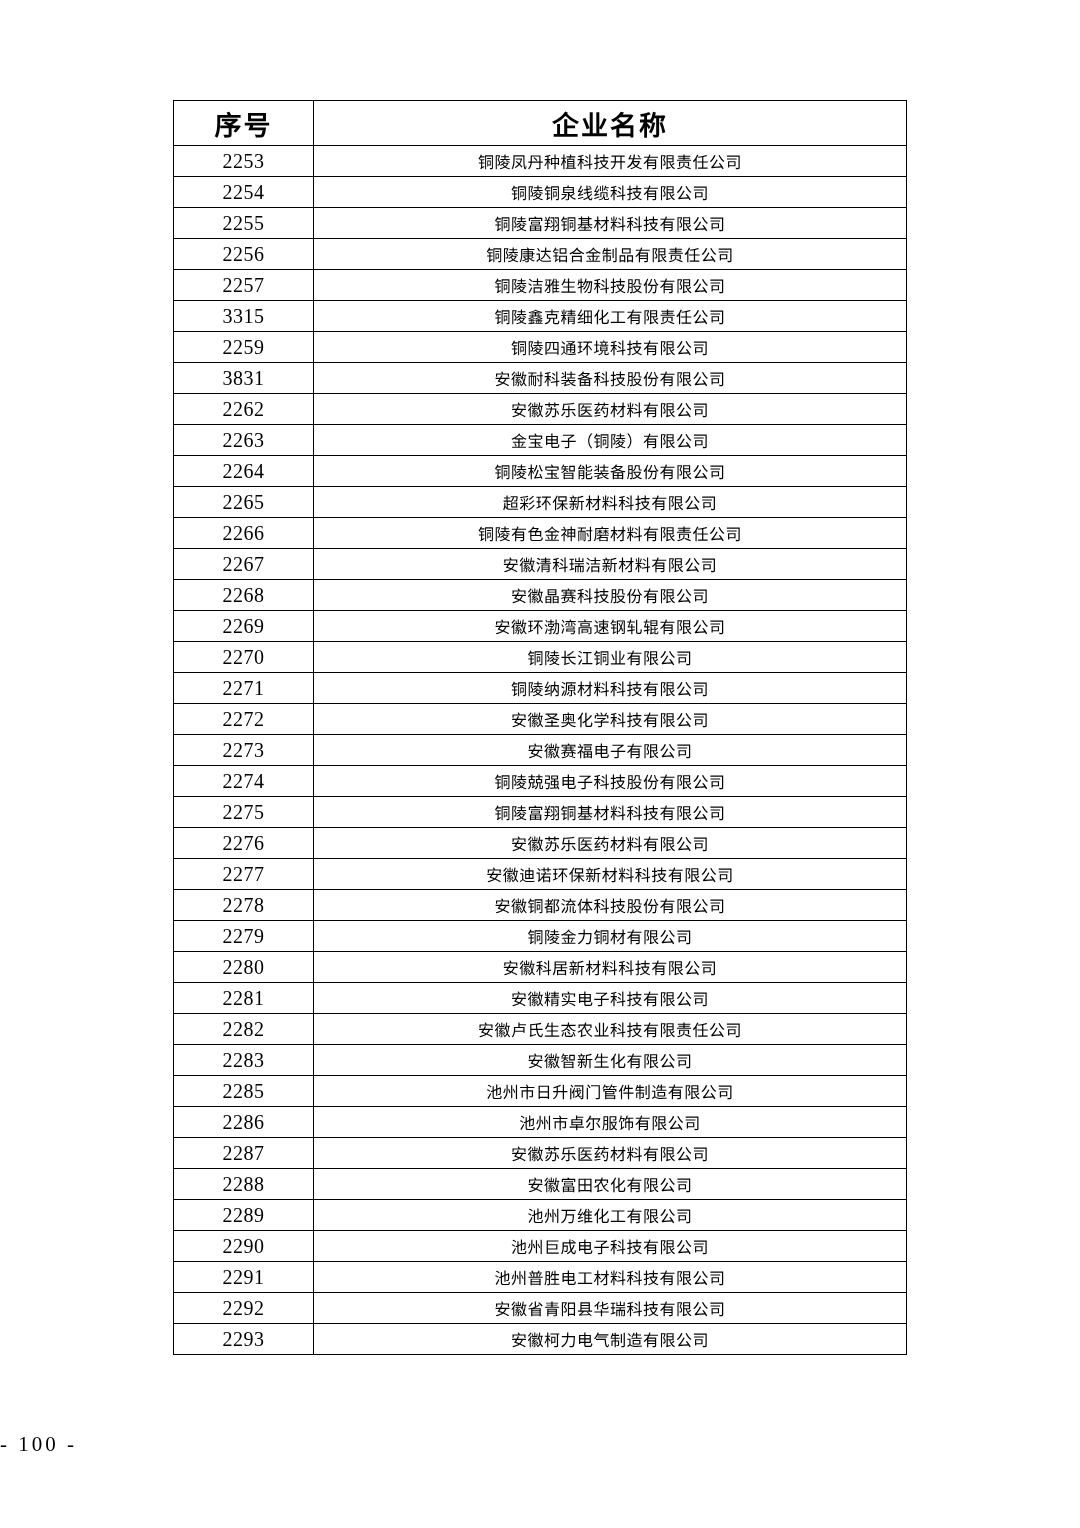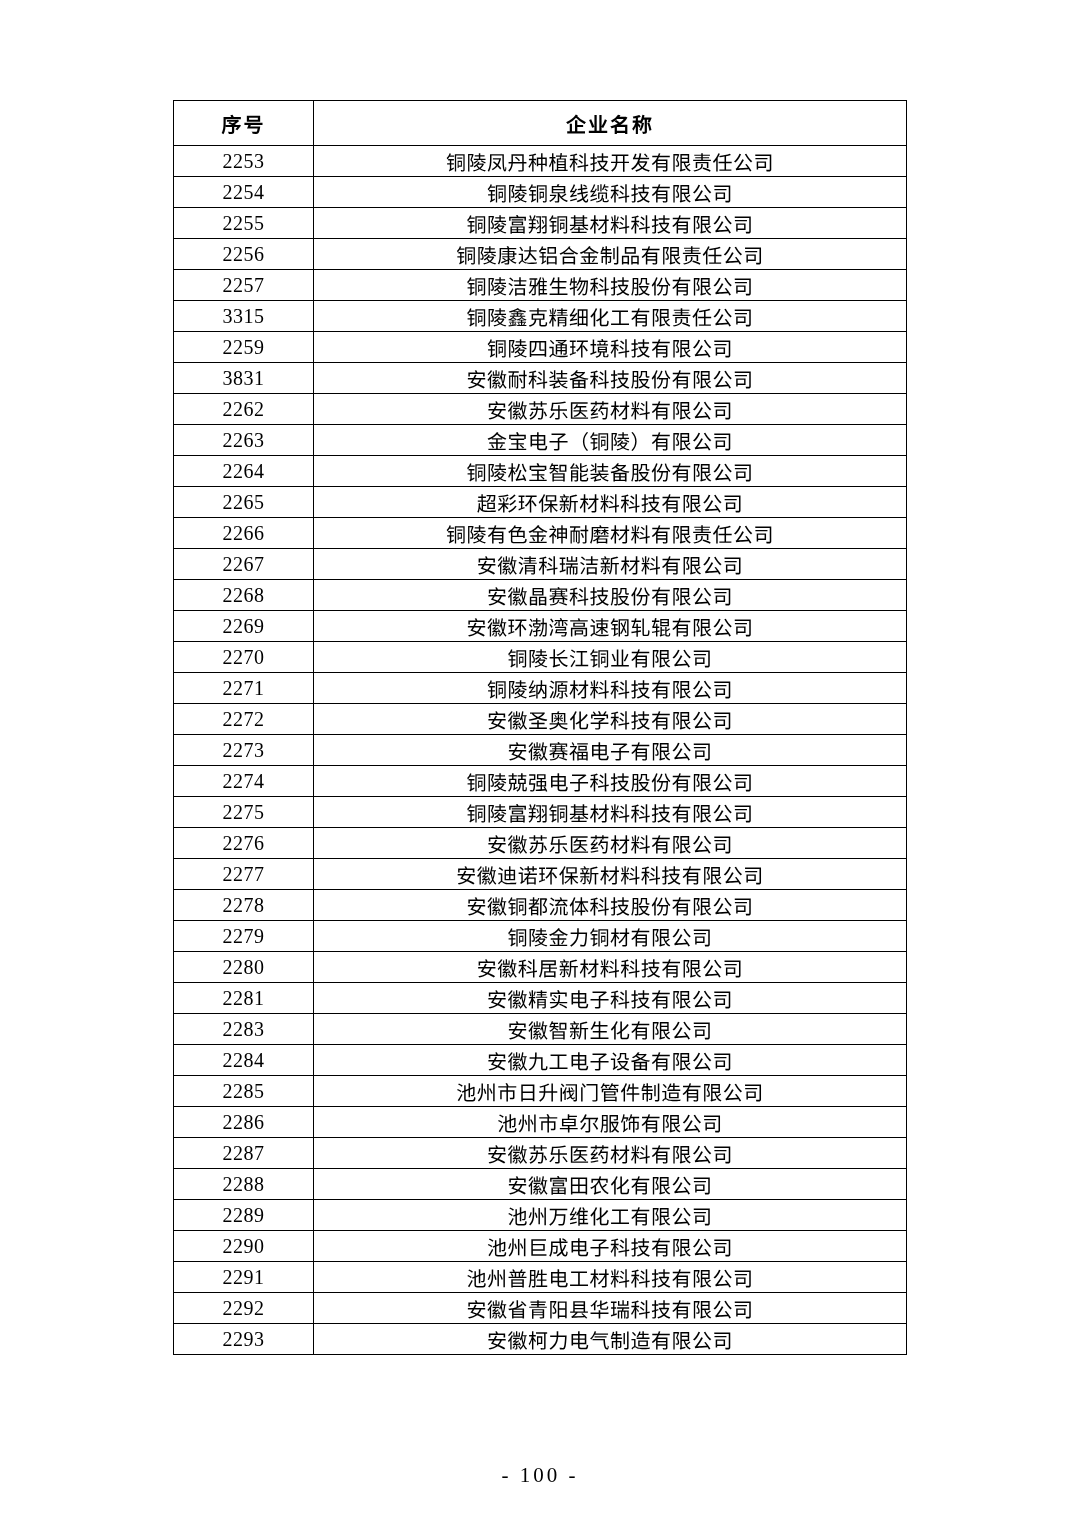--- a/index.html
+++ b/index.html
@@ -48,54 +48,53 @@
     border: 1.6px solid #000000;
     text-align: center;
     vertical-align: middle;
     padding: 0;
     background: #ffffff;
   }
 
   table.listing thead th {
     height: 44px;
     font-weight: bold;
-    font-size: 20px;
+    font-size: 27px;
     letter-spacing: 2px;
   }
 
   table.listing tbody td {
     height: 30px;
     font-weight: normal;
   }
 
   td.cell-index {
     font-size: 20px;
     font-family: Liberation Serif, serif;
     letter-spacing: 0.5px;
   }
 
   td.cell-name {
-    font-size: 20px;
+    font-size: 16px;
     font-family: "Liberation Serif", "DejaVu Serif", serif;
     letter-spacing: 0.5px;
     white-space: nowrap;
   }
 
   
   .footer {
     position: absolute;
     left: 0;
     top: 1432px;
     width: 1080px;
-    text-align: center;
+    text-align: left;
     font-size: 21px;
     font-family: "Liberation Serif", "DejaVu Serif", serif;
     letter-spacing: 3px;
     color: #000000;
-    margin-top: 31px;
   }
 </style>
 </head>
 <body>
 
 <div class="page">
 
   <div class="table-wrap">
     <table class="listing">
       <colgroup>
@@ -215,26 +214,26 @@
           </tr>
           <tr>
             <td class="cell-index">2280</td>
             <td class="cell-name">安徽科居新材料科技有限公司</td>
           </tr>
           <tr>
             <td class="cell-index">2281</td>
             <td class="cell-name">安徽精实电子科技有限公司</td>
           </tr>
           <tr>
+            <td class="cell-index">2282</td>
+            <td class="cell-name">安徽卢氏生态农业科技有限责任公司</td>
+          </tr>
+          <tr>
             <td class="cell-index">2283</td>
             <td class="cell-name">安徽智新生化有限公司</td>
-          </tr>
-          <tr>
-            <td class="cell-index">2284</td>
-            <td class="cell-name">安徽九工电子设备有限公司</td>
           </tr>
           <tr>
             <td class="cell-index">2285</td>
             <td class="cell-name">池州市日升阀门管件制造有限公司</td>
           </tr>
           <tr>
             <td class="cell-index">2286</td>
             <td class="cell-name">池州市卓尔服饰有限公司</td>
           </tr>
           <tr>

